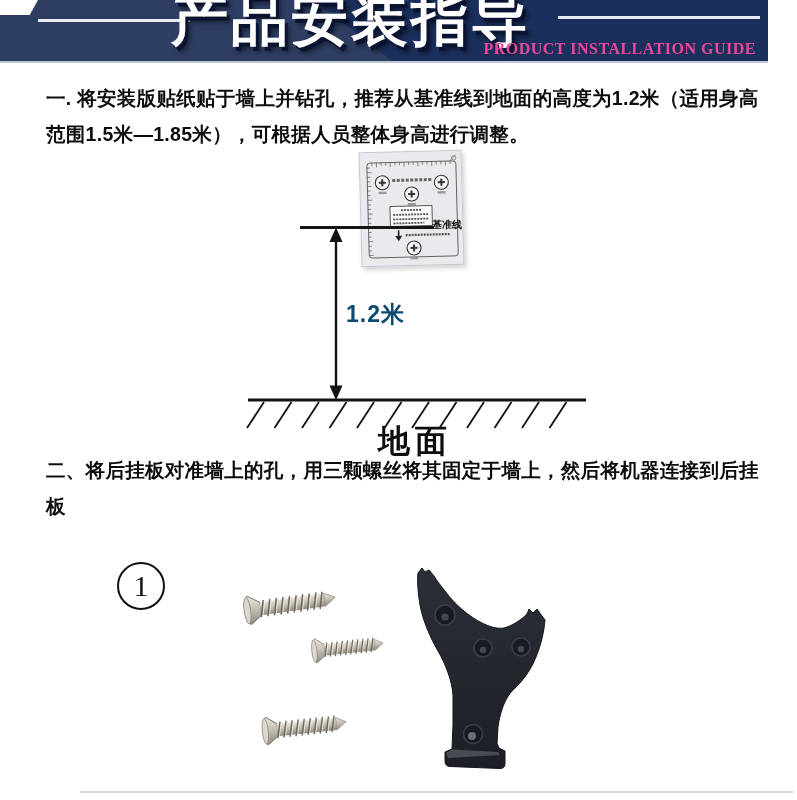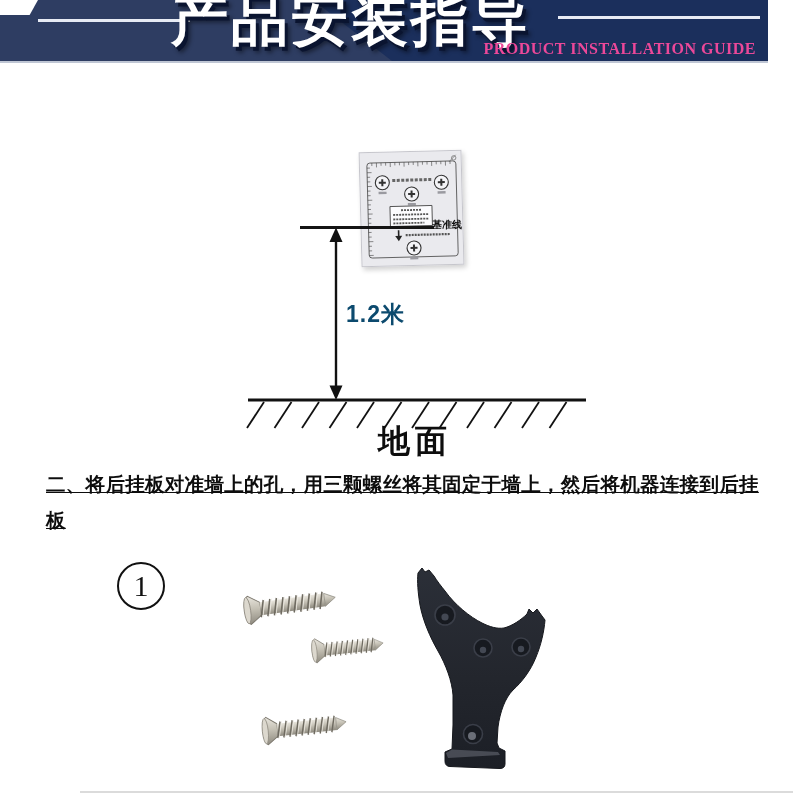--- a/index.html
+++ b/index.html
@@ -20,21 +20,21 @@
           color:#fff;font-size:57px;font-weight:900;letter-spacing:3px;white-space:nowrap;
           text-shadow:3px 4px 0 #0a1430,5px 6px 4px rgba(0,0,0,.45);}
   .banner-sub{position:absolute;right:12px;bottom:3px;color:#ec4899;
           font-family:"Liberation Serif",serif;font-weight:700;font-size:16px;
           letter-spacing:.5px;white-space:nowrap;}
 
   
   .step{position:absolute;left:46px;width:718px;color:#0d0d0d;font-size:19.5px;
         font-weight:700;letter-spacing:.3px;line-height:36px;}
   .step1{top:80px;}
-  .step2{top:466px;text-decoration:underline;}
+  .step2{top:452px;}
 
   
   .sticker{position:absolute;left:360px;top:151px;width:103px;height:115px;
            transform:rotate(-1.5deg);z-index:1;
            box-shadow:2px 3px 5px rgba(0,0,0,.18);background:#eaeaee;}
   .baseline-line{position:absolute;left:300px;top:226px;width:134px;height:3px;
            background:#141414;z-index:3;}
   .baseline-label{position:absolute;left:432px;top:218px;font-size:10px;font-weight:700;
            color:#111;z-index:4;white-space:nowrap;}
   .varrow{position:absolute;left:324px;top:227px;z-index:2;}
@@ -63,20 +63,22 @@
   <div class="banner">
     <div class="banner-shade"></div>
     <div class="banner-notch"></div>
     <div class="dash dash-left"></div>
     <div class="dash dash-right"></div>
     <div class="banner-title">产品安装指导</div>
     <div class="banner-sub">PRODUCT INSTALLATION GUIDE</div>
   </div>
 
   <div class="step step1">
+    <div>一. 将安装版贴纸贴于墙上并钻孔，推荐从基准线到地面的高度为1.2米（适用身高</div>
+    <div>范围1.5米—1.85米），可根据人员整体身高进行调整。</div>
   </div>
 
   <div class="sticker">
     <svg width="103" height="115" viewBox="0 0 103 115">
       <rect x="0.5" y="0.5" width="102" height="114" fill="#eaeaee" stroke="#c6c6cc" stroke-width="1"></rect>
       <rect x="8" y="11" width="89" height="95" rx="3" fill="none" stroke="#555" stroke-width="0.9"></rect>
 
       <line x1="90" y1="12" x2="97" y2="5" stroke="#777" stroke-width="0.8"></line>
       <circle cx="95" cy="8" r="2.2" fill="none" stroke="#777" stroke-width="0.8"></circle>
 

